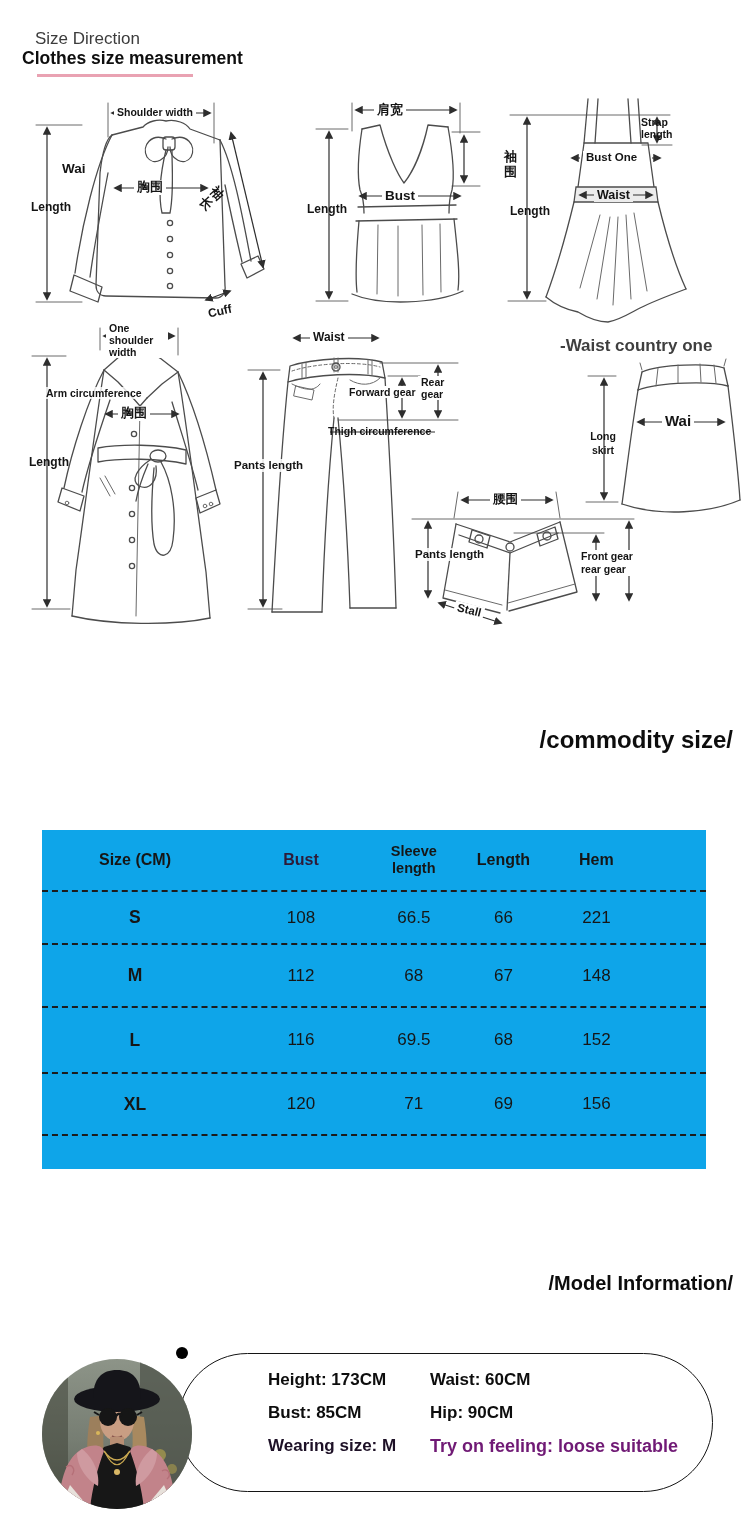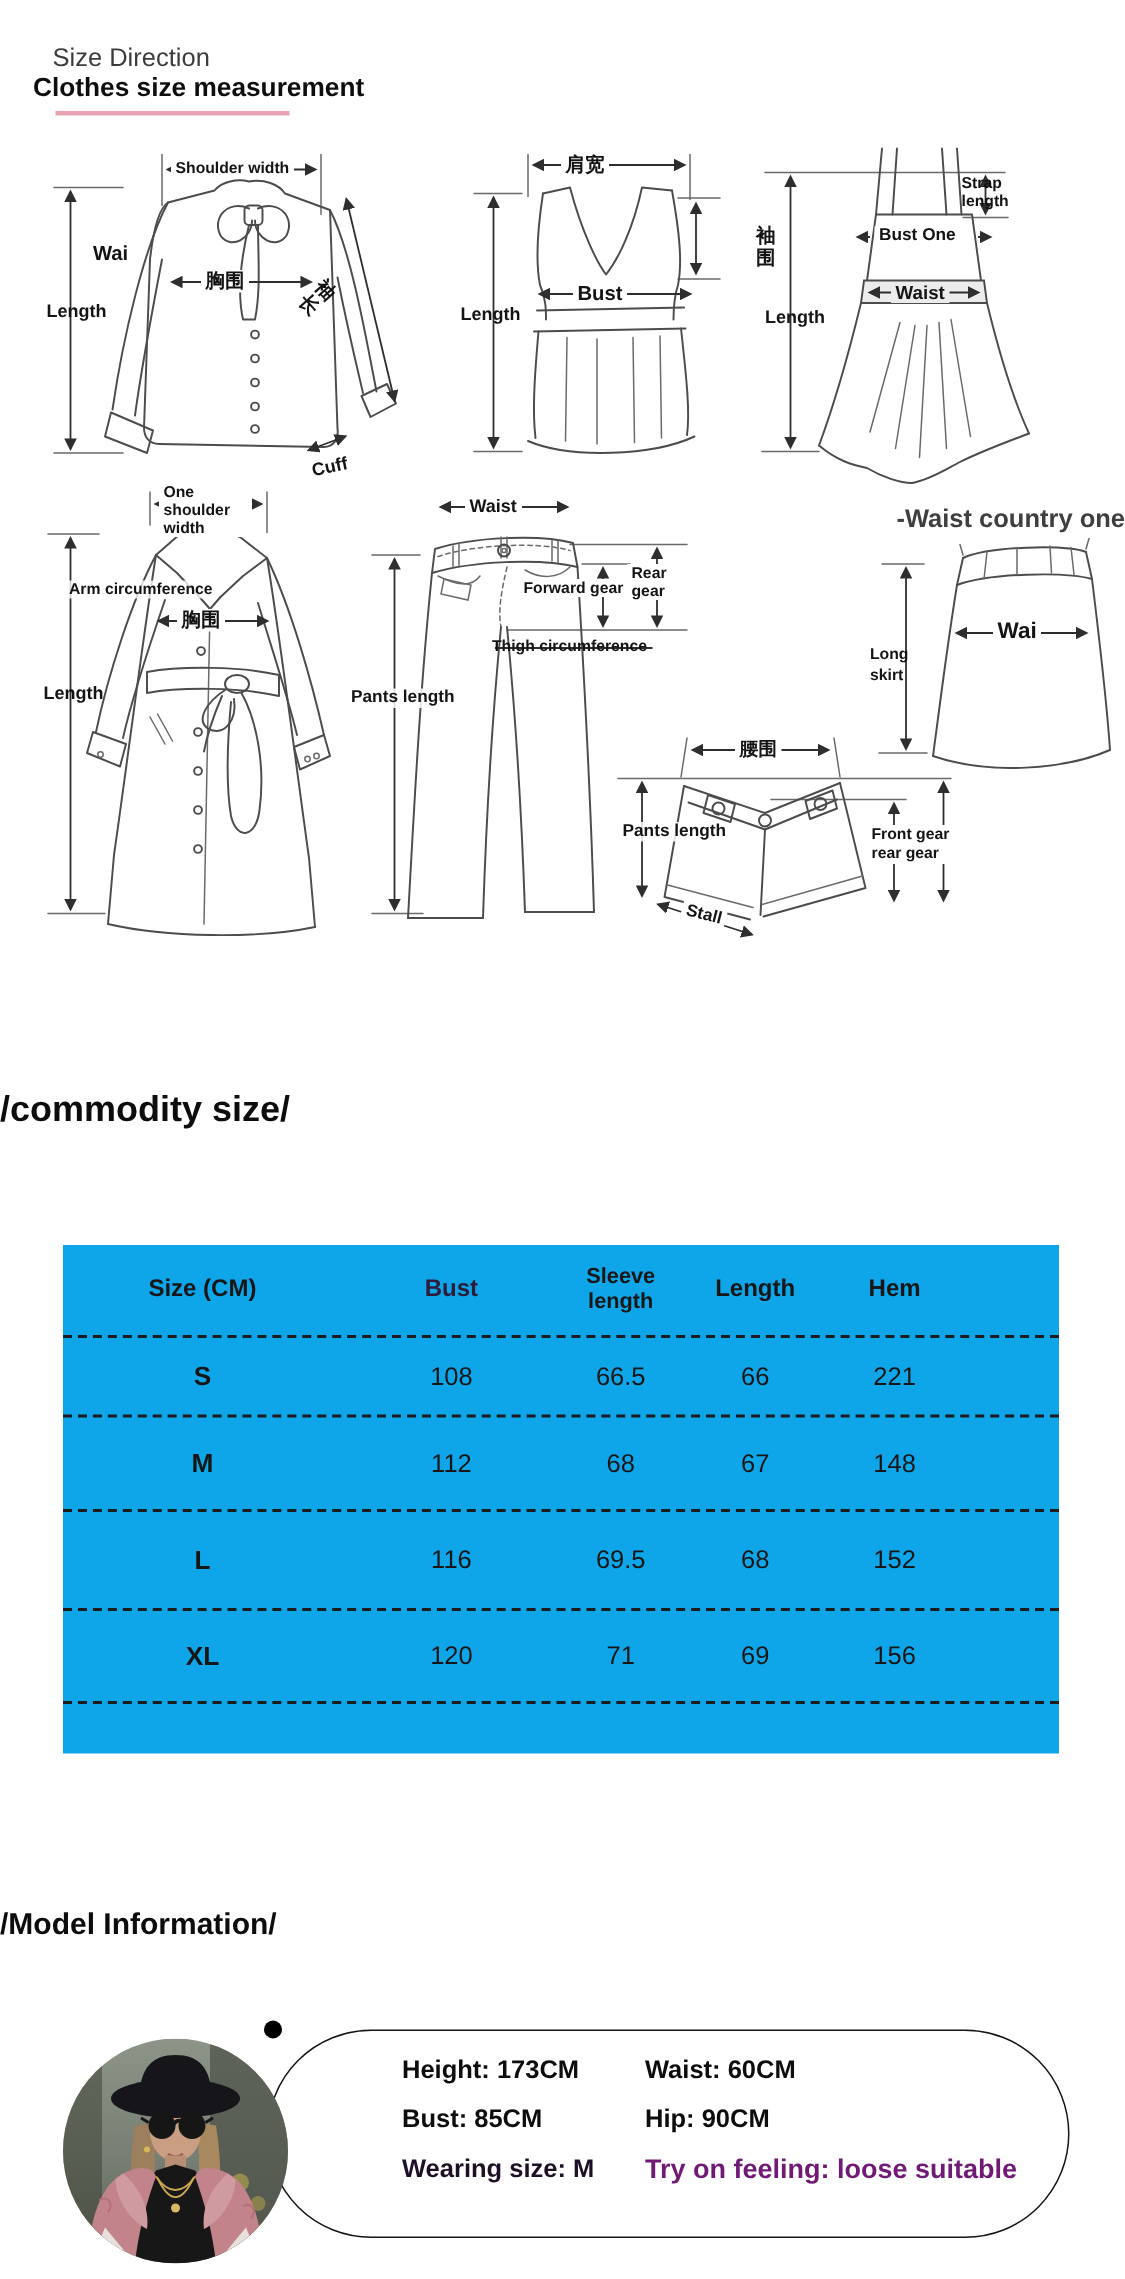--- a/index.html
+++ b/index.html
@@ -9,21 +9,21 @@
   .lb{position:absolute;font-weight:bold;color:#141414;line-height:1.15;white-space:normal;}
   .mask{background:#ffffff;padding:0 3px;}
   svg{display:block;}
   .ln{fill:none;stroke:#4c4c4c;stroke-width:1.3;stroke-linecap:round;stroke-linejoin:round;}
   .lt{fill:none;stroke:#6a6a6a;stroke-width:1;stroke-linecap:round;}
   .ms{fill:none;stroke:#2e2e2e;stroke-width:1.2;}
   .dash{stroke-dasharray:3,2.5;}
   .hdr-title{position:absolute;left:35px;top:29px;font-size:17px;color:#3c3c3c;}
   .hdr-sub{position:absolute;left:22px;top:48px;font-size:17.5px;font-weight:bold;color:#0e0e0e;}
   .hdr-line{position:absolute;left:37px;top:74px;width:156px;height:2.5px;}
-  .big-heading{position:absolute;left:0;width:733px;text-align:left;font-weight:bold;color:#0d0d0d;}
+  .big-heading{position:absolute;left:0;width:733px;text-align:right;font-weight:bold;color:#0d0d0d;}
   .table-wrap{position:absolute;left:42px;top:830px;width:664px;background:#0ea5e9;}
   .trow{display:grid;grid-template-columns:28% 22% 12% 15% 13%;align-items:center;
         border-bottom:2px dashed #1c1c1c;}
   .trow > div{text-align:center;}
   .thead{height:60px;font-weight:bold;font-size:16px;}
   .tfill{height:33px;}
   .tval{font-size:17px;color:#161616;}
   .tsize{font-weight:bold;font-size:17.5px;}
   .model-box{position:absolute;left:178px;top:1353px;width:533px;height:137px;
              border:1.6px solid #141414;border-radius:70px;background:#fff;}
@@ -276,23 +276,23 @@
       <path class="lt" d="M98,38 L96,56 M118,35 L118,53 M140,34 L141,52 M154,35 L156,53"></path>
       <path class="lt" d="M82,40 L80,33 M164,36 L166,29"></path>
       <path class="ln" d="M78,60 C70,110 66,145 62,174"></path>
       <path class="ln" d="M168,56 C174,105 178,140 180,170"></path>
       <path class="ln" d="M62,174 C100,187 150,183 180,170"></path>
       <line class="ms" x1="78" y1="92" x2="164" y2="92" marker-start="url(#a6)" marker-end="url(#a6)"></line>
       <line class="ln lt" x1="28" y1="46" x2="56" y2="46"></line>
       <line class="ln lt" x1="26" y1="172" x2="58" y2="172"></line>
       <line class="ms" x1="44" y1="49" x2="44" y2="169" marker-start="url(#a6)" marker-end="url(#a6)"></line>
     </svg>
-    <div class="lb" style="left:0;top:6px;width:190px;text-align:right;font-size:17px;color:#3f3f3f;">-Waist country one</div>
+    <div class="lb" style="left:0;top:6px;width:190px;text-align:left;font-size:17px;color:#3f3f3f;">-Waist country one</div>
     <div class="lb mask" style="left:102px;top:82px;font-size:15px;">Wai</div>
-    <div class="lb" style="left:20px;top:100px;width:46px;text-align:left;font-size:10.5px;line-height:1.3;">Long skirt</div>
+    <div class="lb" style="left:20px;top:100px;width:46px;text-align:center;font-size:10.5px;line-height:1.3;">Long skirt</div>
   </div>
 
   <div class="abs" style="left:410px;top:480px;width:240px;height:155px;">
     <svg width="240" height="155" viewBox="0 0 240 155">
       <defs>
           <marker id="a7" viewBox="0 0 10 10" refX="8" refY="5" markerWidth="7" markerHeight="7" orient="auto-start-reverse">
             <path d="M0,0L10,5L0,10z" fill="#2e2e2e"></path>
           </marker>
         </defs>
       <line class="ln lt" x1="48" y1="12" x2="44" y2="38"></line>

